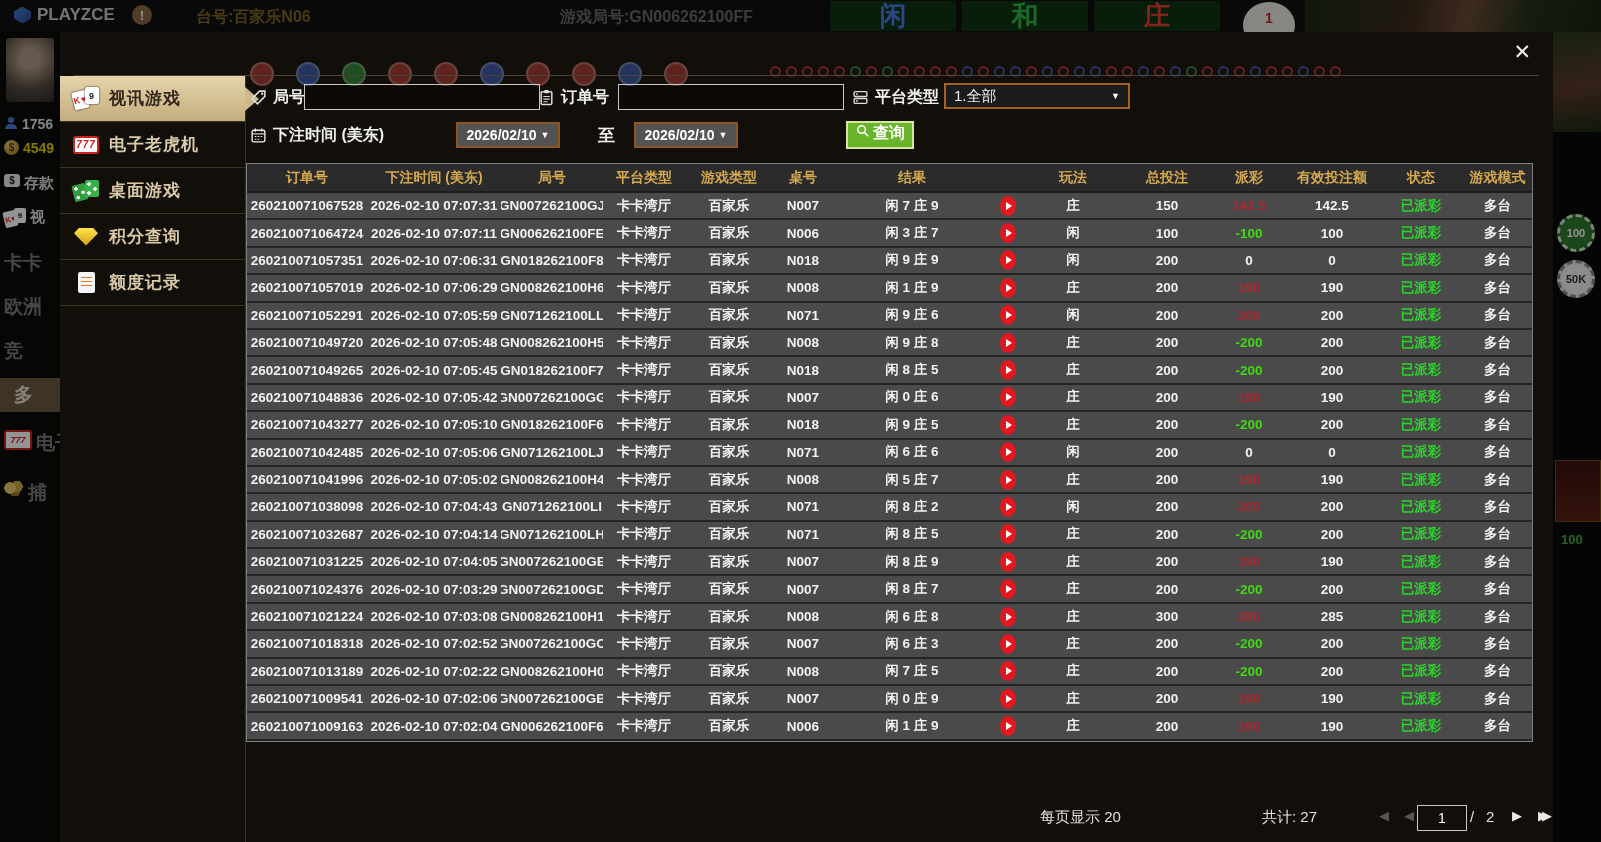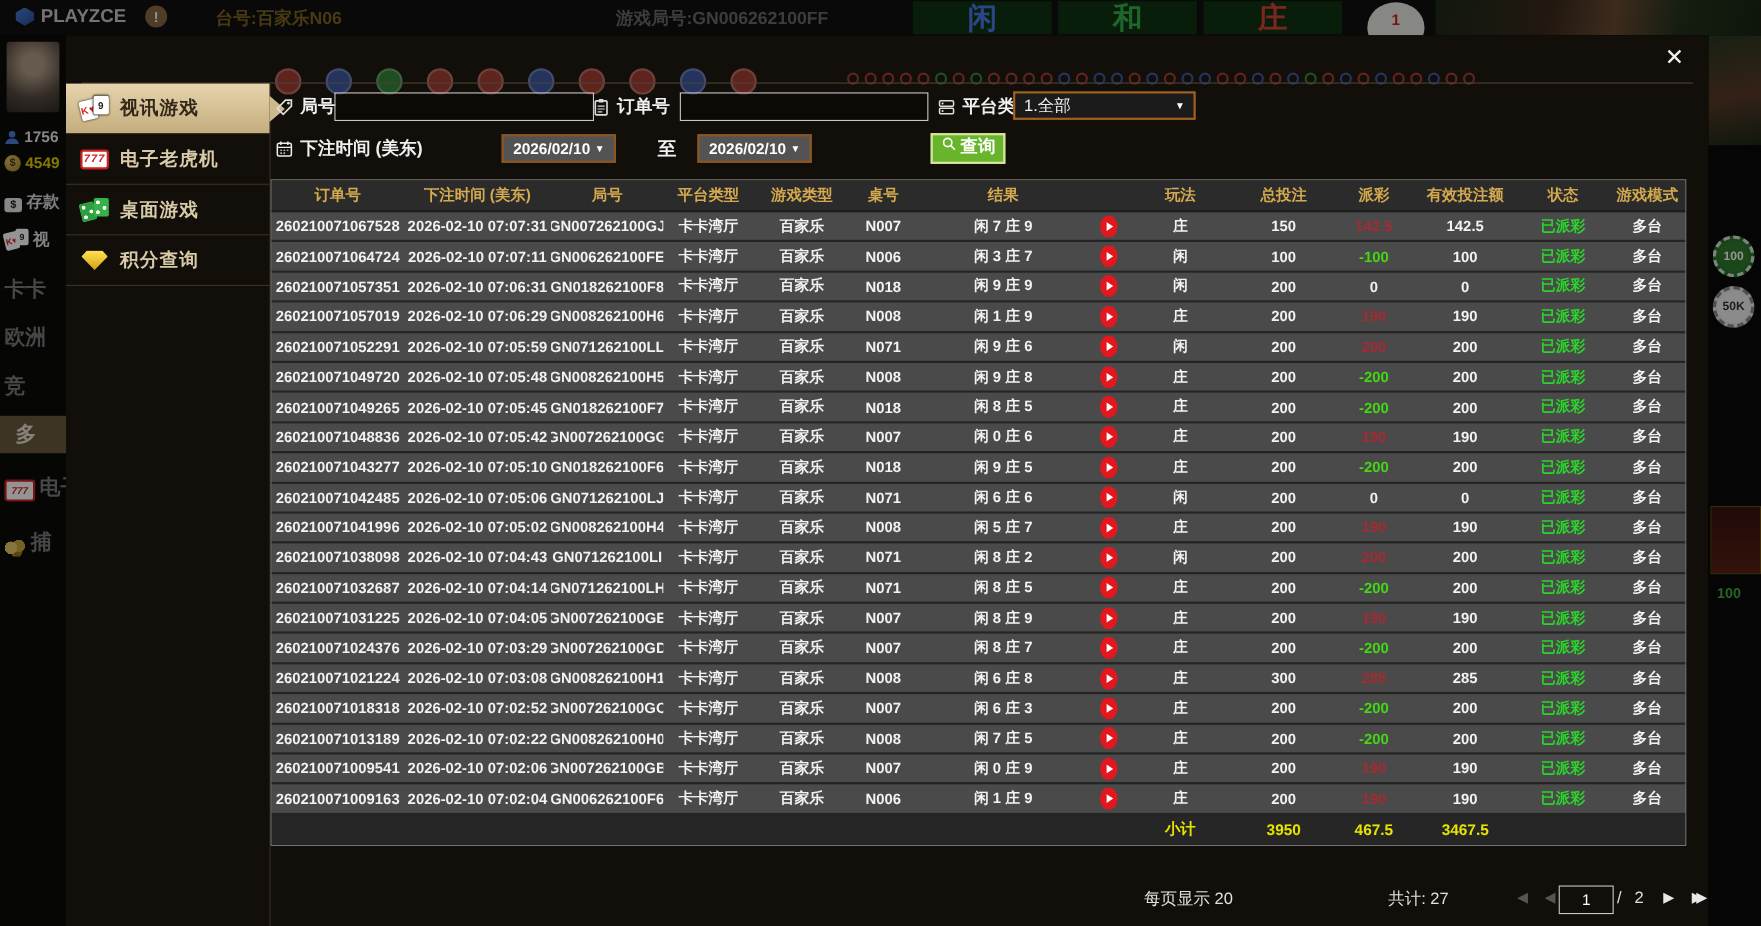--- a/index.html
+++ b/index.html
@@ -15,21 +15,21 @@
   .round-label{position:absolute;left:560px;top:7px;font-size:16px;font-weight:bold;color:#6a6a6a;}
   .zones{position:absolute;left:830px;top:1px;display:flex;gap:6px;}
   .zone{width:126px;height:30px;background:#0e3212;display:flex;align-items:center;justify-content:center;font-size:27px;font-weight:bold;}
   .zone-xian{color:#4a79e8;}.zone-he{color:#35b14a;}.zone-zhuang{color:#d84335;}
   .oval{position:absolute;left:1243px;top:2px;width:52px;height:46px;border-radius:50%;background:#e8e8e4;display:flex;align-items:flex-start;justify-content:center;color:#c22;font-size:14px;font-weight:bold;padding-top:8px;box-sizing:border-box;}
   .video{position:absolute;left:1305px;top:0;width:296px;height:32px;background:linear-gradient(100deg,#1d2a18,#3a2a1c 35%,#6a4a34 55%,#24331c 75%,#1a2414);}
 
   .leftstrip{position:absolute;left:0;top:32px;width:60px;height:810px;background:#0c0b0a;z-index:0;overflow:hidden;}
   .avatar{position:absolute;left:6px;top:6px;width:48px;height:64px;border-radius:3px;
           background:radial-gradient(circle at 50% 32%,#b09a85 20%,#544a40 62%,#2e2a26 100%);}
-  .ls-row{position:absolute;left:4px;display:flex;align-items:flex-end;gap:4px;white-space:nowrap;}
+  .ls-row{position:absolute;left:4px;display:flex;align-items:flex-start;gap:4px;white-space:nowrap;}
   .ls-num{font-size:14px;font-weight:bold;color:#e8e8e8;}
   .ls-gold{color:#e6d100;}
   .ls-text{font-size:15px;font-weight:bold;color:#ddd;}
   .ls-gray{font-size:19px;font-weight:bold;color:#7a7a7a;}
   .ls-hi{position:absolute;left:0;width:60px;height:34px;background:#6b5a3e;display:flex;align-items:center;padding-left:14px;box-sizing:border-box;color:#e8e0d0;font-size:19px;font-weight:bold;}
   .ic-person{width:14px;height:14px;}
   .ic-bag{width:15px;height:15px;border-radius:50%;background:radial-gradient(circle at 40% 35%,#e8c96a,#9a7a22);display:flex;align-items:center;justify-content:center;color:#4a3a10;font-size:10px;font-weight:bold;}
   .ic-dep{width:16px;height:13px;border-radius:3px;background:#e8e8e8;color:#222;font-size:10px;font-weight:bold;display:flex;align-items:center;justify-content:center;}
   .minicards{position:relative;width:22px;height:20px;}
   .mcA{position:absolute;left:0;top:3px;width:13px;height:16px;background:#fff;border-radius:2px;transform:rotate(-14deg);color:#d22;font-size:8px;font-weight:bold;display:flex;align-items:center;justify-content:center;}
@@ -284,20 +284,26 @@
               </span>
             </span>
           <span>桌面游戏</span>
         </div>
         <div class="m-item">
           <span class="mi">
               <span class="ic-gem"></span>
             </span>
           <span>积分查询</span>
         </div>
+        <div class="m-item">
+          <span class="mi">
+              <span class="ic-doc"></span>
+            </span>
+          <span>额度记录</span>
+        </div>
       </div>
 
       <div class="dlg-content">
         <div class="filters">
           <div class="f-label" style="left:4px;">
             <svg viewBox="0 0 16 16">
                 <path d="M9 2h5v5l-7 7-5-5z" fill="none" stroke="#ddd" stroke-width="1.5"></path>
                 <circle cx="11.5" cy="4.5" r="1.1" fill="#ddd"></circle>
               </svg>
             <span>局号</span>
@@ -314,21 +320,21 @@
           <input class="f-input" style="left: 372px; width: 212px;" value="">
           <div class="f-label" style="left:606px;">
             <svg viewBox="0 0 16 16">
                 <rect x="2" y="2.5" width="12" height="4.6" rx="1" stroke="#ddd" fill="none" stroke-width="1.3"></rect>
                 <rect x="2" y="8.9" width="12" height="4.6" rx="1" stroke="#ddd" fill="none" stroke-width="1.3"></rect>
                 <circle cx="4.6" cy="4.8" r="0.9" fill="#ddd"></circle>
                 <circle cx="4.6" cy="11.2" r="0.9" fill="#ddd"></circle>
               </svg>
             <span>平台类型</span>
           </div>
-          <div class="f-select" style="left:675px;width:166px;">
+          <div class="f-select" style="left:698px;width:186px;">
             <span>1.全部</span>
             <span class="caret">▼</span>
           </div>
 
           <div class="f-label" style="left:4px;top:46px;">
             <svg viewBox="0 0 16 16">
                 <rect x="2" y="3" width="12" height="11" rx="1.5" stroke="#eee" fill="none" stroke-width="1.3"></rect>
                 <path d="M2 6.5h12" stroke="#eee" stroke-width="1"></path>
                 <path d="M5 1.5v3M11 1.5v3" stroke="#eee" stroke-width="1.3"></path>
                 <path d="M4.5 9h1.5M7.2 9h1.5M10 9h1.5M4.5 11.5h1.5M7.2 11.5h1.5" stroke="#eee" stroke-width="1"></path>
@@ -727,36 +733,20 @@
                 </div>
                 <div class="c">庄</div>
                 <div class="c">200</div>
                 <div class="c pos">190</div>
                 <div class="c">190</div>
                 <div class="c status">已派彩</div>
                 <div class="c">多台</div>
               </div>
             </div>
 
-          <div class="grid sumrow">
-            <div class="c"></div>
-              <div class="c"></div>
-              <div class="c"></div>
-              <div class="c"></div>
-              <div class="c"></div>
-              <div class="c"></div>
-              <div class="c"></div>
-              <div class="c"></div>
-            <div class="c">小计</div>
-            <div class="c">3950</div>
-            <div class="c">467.5</div>
-            <div class="c">3467.5</div>
-            <div class="c"></div>
-              <div class="c"></div>
-          </div>
         </div>
 
         <div class="dfoot">
           <span class="pf" style="left:794px;">每页显示 20</span>
           <span class="pf" style="left:1016px;">共计: 27</span>
           <span class="pg-arrow pg-dim" style="left:1133px;">◀</span>
           <span class="pg-arrow pg-dim" style="left:1158px;">◀</span>
           <input class="pg-input" style="left: 1171px;" value="1">
           <span class="pf" style="left:1224px;">/</span>
           <span class="pf" style="left:1240px;">2</span>

